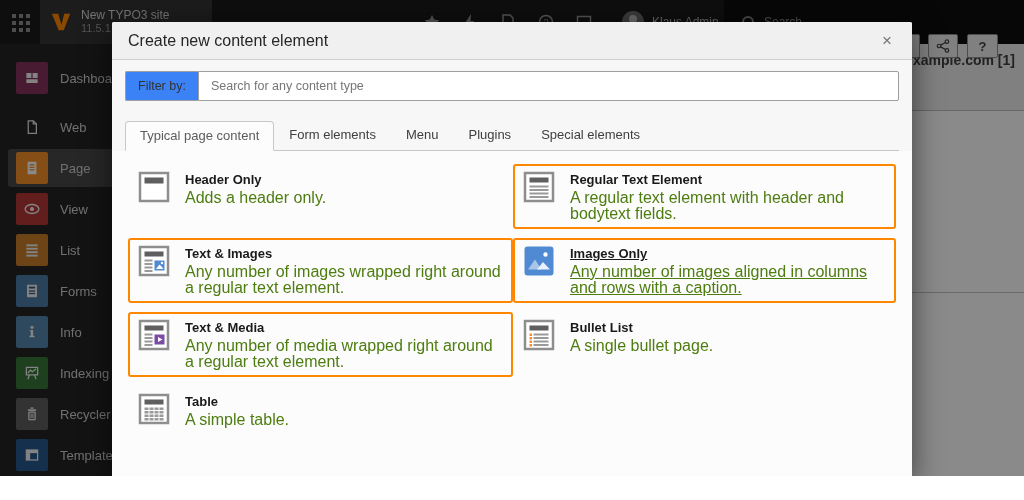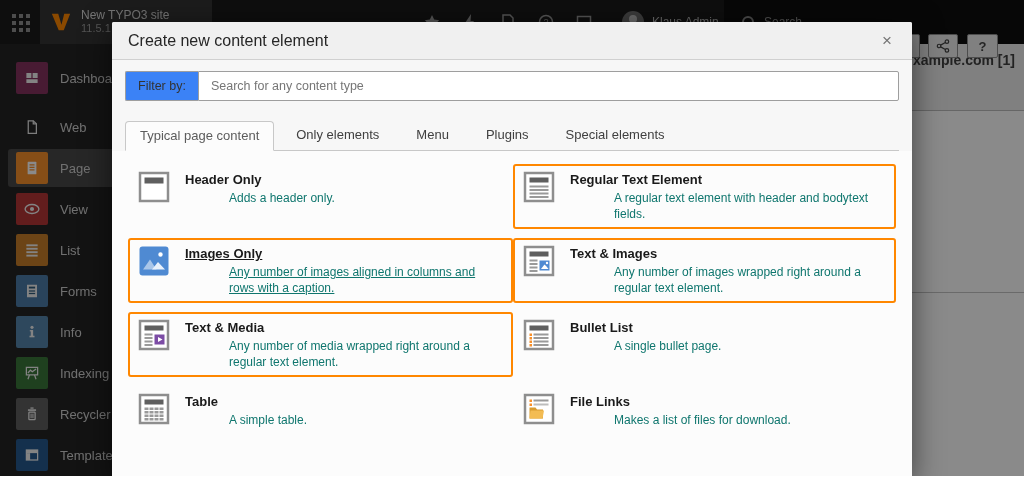--- a/index.html
+++ b/index.html
@@ -59,30 +59,30 @@
   
   .modal { position:absolute; left:112px; top:22px; width:800px; height:457px; background:#f7f7f7; border-radius:2px; box-shadow:0 6px 30px rgba(0,0,0,0.55); z-index:10; display:flex; flex-direction:column; }
   .modal-header { height:38px; background:#f0f0f0; border-bottom:1px solid #d0d0d0; border-radius:2px 2px 0 0; display:flex; align-items:center; justify-content:space-between; padding:2px 16px; flex:0 0 38px; }
   .modal-title { font-size:16px; color:#262626; }
   .modal-close { background:none; border:none; font-size:17px; color:#757575; cursor:pointer; line-height:1; padding:2px 4px; }
   .modal-body { flex:1; display:flex; flex-direction:column; background:#f7f7f7; border-radius:0 0 2px 2px; }
   .filter-group { display:flex; margin:11px 13px 0 13px; height:30px; }
   .filter-label { background:#3b82f6; border:1px solid #9e9e9e; border-right:none; border-radius:2px 0 0 2px; font-size:12.5px; color:#333; display:flex; align-items:center; padding:0 12px; }
   .filter-input { flex:1; border:1px solid #9e9e9e; border-radius:0 2px 2px 0; font-size:12.5px; color:#333; padding:8px 12px; background:#fff; outline:none; font-family:"Liberation Sans", sans-serif; }
   .filter-input::placeholder { color:#767676; opacity:1; }
-  .tabs { display:flex; margin:23px 13px 0 13px; border-bottom:1px solid #c8c8c8; height:27px; align-items:flex-end;gap:7px; }
+  .tabs { display:flex; margin:23px 13px 0 13px; border-bottom:1px solid #c8c8c8; height:27px; align-items:flex-end; }
   .tab { font-size:13px; color:#404040; padding:6px 14px 7px 14px; cursor:pointer; white-space:nowrap; border:1px solid transparent; }
   .tab.active { background:#fcfcfc; border:1px solid #c8c8c8; border-bottom:1px solid #fcfcfc; border-radius:4px 4px 0 0; margin-bottom:-1px; color:#5c5c5c; }
   .panel { flex:1; background:#fcfcfc; padding:13px 16px 0 16px; border-radius:0 0 2px 2px; }
   .cards { display:grid; grid-template-columns:385px 383px; row-gap:9px; align-items:start; }
   .card { display:flex; gap:15px; border:2px solid transparent; border-radius:3px; padding:5px 8px; width:fit-content; max-width:100%; cursor:pointer; }
   .card.hl { border-color:#ff8700; }
   .cicon { flex:0 0 32px; width:32px; height:32px; }
   .ctitle { font-size:13px; font-weight:bold; color:#1a1a1a; line-height:17px; margin-bottom:2px; white-space:nowrap; }
-  .cdesc { font-size:12px; color:#0f766e; line-height:16px;margin-left:44px; }
+  .cdesc { font-size:16px; color:#4d7c0f; line-height:16px; }
   .card.hovered .ctitle, .card.hovered .cdesc { text-decoration:underline; }
 </style>
 </head>
 <body>
 
 <div class="stage">
 
   <div class="topbar">
     <button class="tb-grid">
       <svg width="22" height="22" viewBox="0 0 22 22">
@@ -289,21 +289,21 @@
       <span class="modal-title">Create new content element</span>
       <button class="modal-close">×</button>
     </div>
     <div class="modal-body">
       <div class="filter-group">
         <span class="filter-label">Filter by:</span>
         <input class="filter-input" type="text" placeholder="Search for any content type" style="">
       </div>
       <div class="tabs">
         <div class="tab active">Typical page content</div>
-        <div class="tab">Only elements</div>
+        <div class="tab">Form elements</div>
         <div class="tab">Menu</div>
         <div class="tab">Plugins</div>
         <div class="tab">Special elements</div>
       </div>
       <div class="panel">
         <div class="cards">
 
           <div class="card">
             <span class="cicon"><svg width="32" height="32" viewBox="0 0 32 32">
                   <rect x="2" y="2" width="28" height="28" fill="#fff" stroke="#8e8e8e" stroke-width="2.5"></rect>
@@ -325,50 +325,50 @@
                     <rect x="6.5" y="21.5" width="19" height="2"></rect>
                     <rect x="6.5" y="25" width="19" height="2"></rect>
                   </g>
                 </svg></span>
             <div class="ctext">
               <div class="ctitle">Regular Text Element</div>
               <div class="cdesc">A regular text element with header and bodytext fields.</div>
             </div>
           </div>
 
-          <div class="card hl hovered">
-            <span class="cicon"><svg width="32" height="32" viewBox="0 0 32 32">
-                  <rect x="1.5" y="1.5" width="29" height="29" rx="3" fill="#4f8ad2"></rect>
-                  <circle cx="22.5" cy="9.5" r="2.2" fill="#fff"></circle>
-                  <polygon points="5,24.5 12,14.5 18.5,24.5" fill="#a9c6e9"></polygon>
-                  <polygon points="14,24.5 20,17 27,24.5" fill="#e9f1fb"></polygon>
-                </svg></span>
-            <div class="ctext">
-              <div class="ctitle">Images Only</div>
-              <div class="cdesc">Any number of images aligned in columns and rows with a caption.</div>
-            </div>
-          </div>
-
           <div class="card hl">
             <span class="cicon"><svg width="32" height="32" viewBox="0 0 32 32">
                   <rect x="2" y="2" width="28" height="28" fill="#fff" stroke="#8e8e8e" stroke-width="2.5"></rect>
                   <rect x="6.5" y="6.5" width="19" height="5" fill="#5f5f5f"></rect>
                   <g fill="#9a9a9a">
                     <rect x="6.5" y="14.5" width="8" height="2"></rect>
                     <rect x="6.5" y="18" width="8" height="2"></rect>
                     <rect x="6.5" y="21.5" width="8" height="2"></rect>
                     <rect x="6.5" y="25" width="8" height="2"></rect>
                   </g>
                   <rect x="16.5" y="15.5" width="10" height="10" fill="#4f8ad2"></rect>
                   <polygon points="18,24 21.5,19.5 23.5,21.5 25.5,24" fill="#fff"></polygon>
                   <circle cx="24" cy="18" r="1.2" fill="#fff"></circle>
                 </svg></span>
             <div class="ctext">
               <div class="ctitle">Text &amp; Images</div>
               <div class="cdesc">Any number of images wrapped right around a regular text element.</div>
+            </div>
+          </div>
+
+          <div class="card hl hovered">
+            <span class="cicon"><svg width="32" height="32" viewBox="0 0 32 32">
+                  <rect x="1.5" y="1.5" width="29" height="29" rx="3" fill="#4f8ad2"></rect>
+                  <circle cx="22.5" cy="9.5" r="2.2" fill="#fff"></circle>
+                  <polygon points="5,24.5 12,14.5 18.5,24.5" fill="#a9c6e9"></polygon>
+                  <polygon points="14,24.5 20,17 27,24.5" fill="#e9f1fb"></polygon>
+                </svg></span>
+            <div class="ctext">
+              <div class="ctitle">Images Only</div>
+              <div class="cdesc">Any number of images aligned in columns and rows with a caption.</div>
             </div>
           </div>
 
           <div class="card hl">
             <span class="cicon"><svg width="32" height="32" viewBox="0 0 32 32">
                   <rect x="2" y="2" width="28" height="28" fill="#fff" stroke="#8e8e8e" stroke-width="2.5"></rect>
                   <rect x="6.5" y="6.5" width="19" height="5" fill="#5f5f5f"></rect>
                   <g fill="#9a9a9a">
                     <rect x="6.5" y="14.5" width="8" height="2"></rect>
                     <rect x="6.5" y="18" width="8" height="2"></rect>
@@ -429,33 +429,18 @@
                     <rect x="16.5" y="25" width="4" height="2.5"></rect>
                     <rect x="21.5" y="25" width="4" height="2.5"></rect>
                   </g>
                 </svg></span>
             <div class="ctext">
               <div class="ctitle">Table</div>
               <div class="cdesc">A simple table.</div>
             </div>
           </div>
 
-          <div class="card">
-            <span class="cicon"><svg width="32" height="32" viewBox="0 0 32 32">
-                  <rect x="2" y="2" width="28" height="28" fill="#fff" stroke="#8e8e8e" stroke-width="2.5"></rect>
-                  <rect x="6.5" y="6.5" width="2.5" height="2.5" fill="#f7902b"></rect>
-                  <rect x="10.5" y="6.5" width="15" height="2" fill="#9a9a9a"></rect>
-                  <rect x="6.5" y="10.5" width="2.5" height="2.5" fill="#f7902b"></rect>
-                  <rect x="10.5" y="10.5" width="15" height="2" fill="#bdbdbd"></rect>
-                  <path d="M6.5 14.5 h6 l1.5 2 h6 v9 h-13.5 z" fill="#d89c30"></path>
-                  <path d="M7.5 17.5 h13.5 l-1.5 8 h-13 z" fill="#f3bc53"></path>
-                </svg></span>
-            <div class="ctext">
-              <div class="ctitle">File Links</div>
-              <div class="cdesc">Makes a list of files for download.</div>
-            </div>
-          </div>
 
         </div>
       </div>
     </div>
   </div>
 </div>
 
 </body></html>

